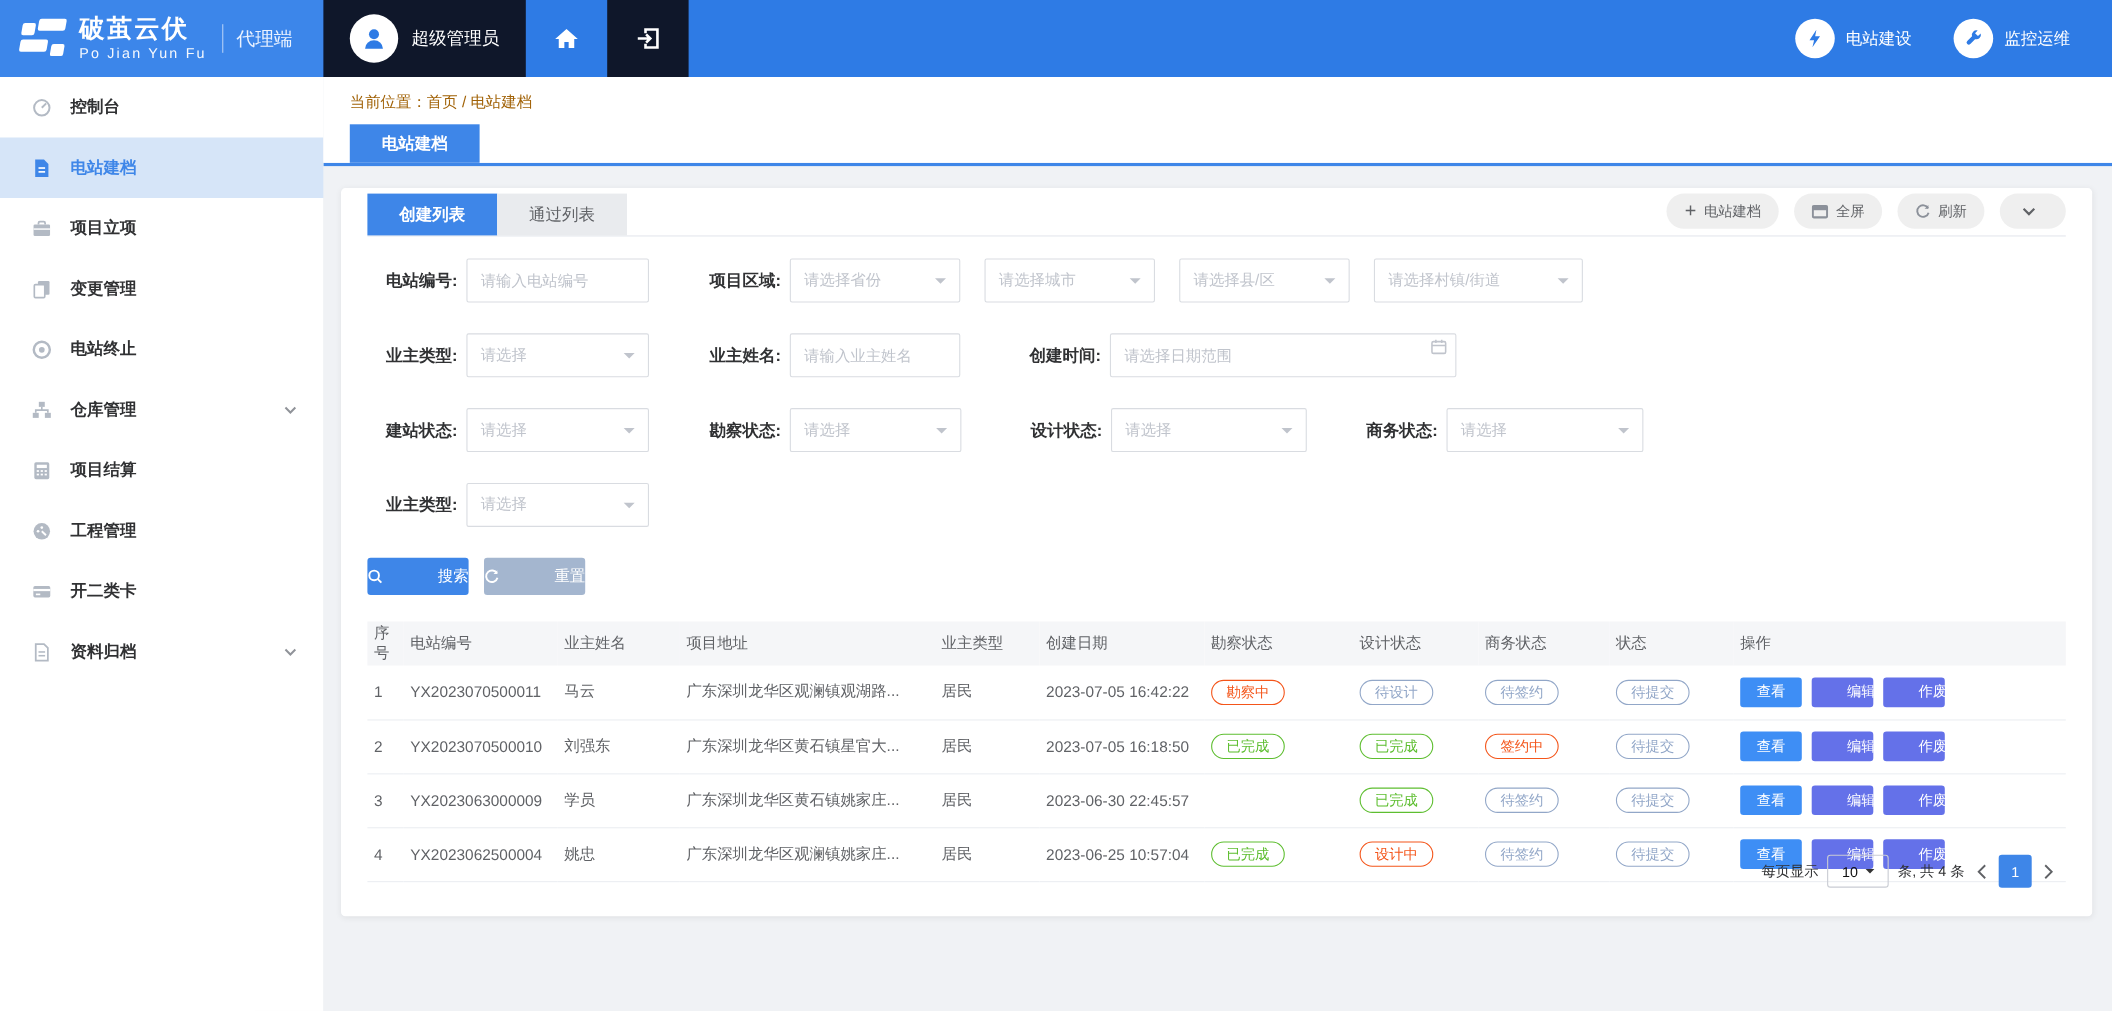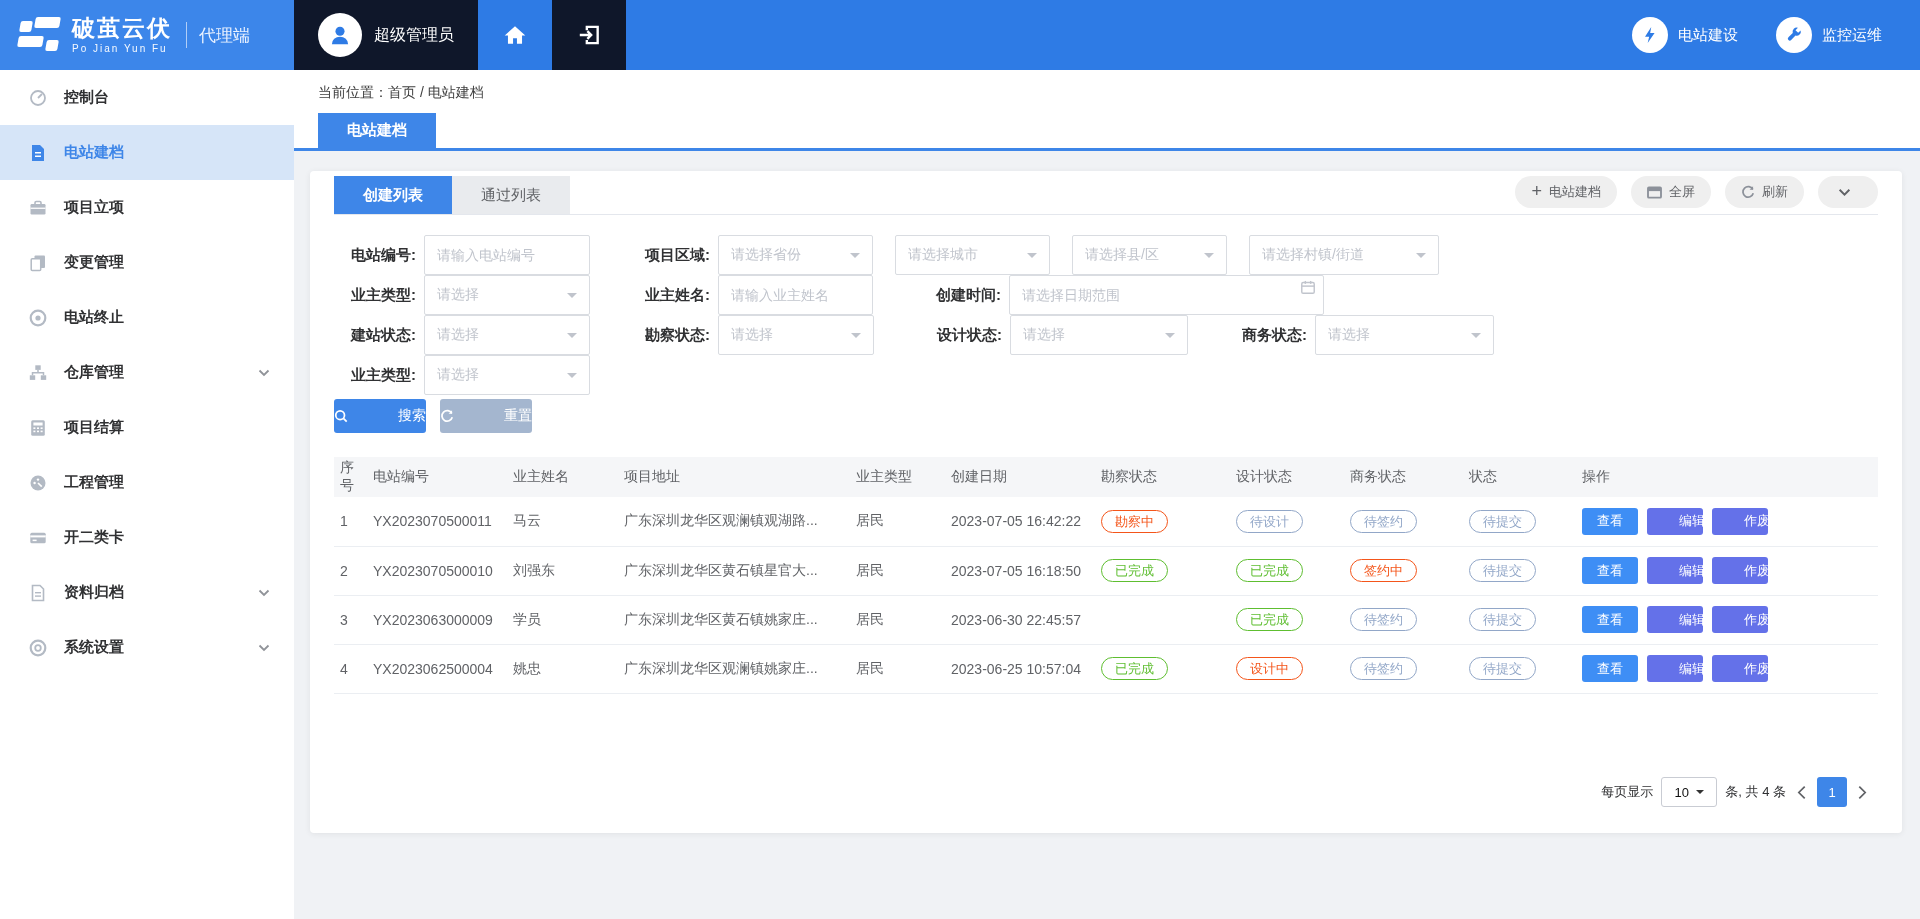--- a/index.html
+++ b/index.html
@@ -11,21 +11,21 @@
   .topbar { height:70px; background:#2e7be5; display:flex; align-items:stretch; flex-shrink:0; }
   .logo-sec { width:294px; background:#3c86ea; display:flex; align-items:center; padding-left:18px; }
   .logo-mark { position:relative; width:44px; height:38px; flex-shrink:0; }
   .logo-mark i { position:absolute; background:#fff; border-radius:2px; transform:skewX(-10deg); }
   .logo-mark i:nth-child(1){ left:2px; top:5px; width:12px; height:11px; }
   .logo-mark i:nth-child(2){ left:17px; top:1px; width:25px; height:11px; }
   .logo-mark i:nth-child(3){ left:0px; top:20px; width:25px; height:11px; }
   .logo-mark i:nth-child(4){ left:28px; top:24px; width:12px; height:11px; }
   .logo-txt { margin-left:10px; color:#fff; line-height:1; }
   .logo-title { font-size:23px; font-weight:bold; letter-spacing:2px; }
-  .logo-sub { font-size:10px; letter-spacing:2px; margin-top:4px; opacity:.95; }
+  .logo-sub { font-size:13px; letter-spacing:2px; margin-top:4px; opacity:.95; }
   .portal { display:flex; align-items:center; color:#eaf2ff; font-size:17px; margin-left:14px; }
   .portal:before { content:""; width:1px; height:26px; background:rgba(255,255,255,.6); margin-right:12px; }
   .hblock { display:flex; align-items:center; justify-content:center; padding:0 24px; cursor:pointer; }
   .hblock.dark { background:#0f172a; }
   .avatar { width:44px; height:44px; border-radius:50%; background:#fff; display:flex; align-items:center; justify-content:center; }
   .user-name { color:#fff; font-size:16px; margin-left:12px; }
   .spacer { flex:1; }
   .module { display:flex; align-items:center; margin-right:38px; cursor:pointer; }
   .mod-circle { width:36px; height:36px; border-radius:50%; background:#fff; display:flex; align-items:center; justify-content:center; }
   .module span.mlabel { color:#fff; font-size:15px; margin-left:10px; }
@@ -35,21 +35,21 @@
   .sidebar { width:294px; background:#fff; flex-shrink:0; }
   .side-item { height:55px; display:flex; align-items:center; cursor:pointer; position:relative; }
   .side-item .si-icon { width:20px; height:20px; margin-left:28px; display:flex; }
   .side-item .si-label { margin-left:16px; font-size:15px; font-weight:bold; color:#303133; }
   .side-item .si-caret { position:absolute; right:24px; display:flex; }
   .side-item.active { background:#d6e5f8; }
   .side-item.active .si-label { color:#3e86e8; }
 
   .content { flex:1; display:flex; flex-direction:column; min-width:0; background:#f0f2f5; }
   .crumb-strip { height:78px; background:#fff; position:relative; flex-shrink:0; }
-  .breadcrumb { position:absolute; left:24px; top:14px; font-size:14px; color:#404040; }
+  .breadcrumb { position:absolute; left:24px; top:14px; font-size:14px; color:#a16207; }
   .breadcrumb .bc-link { cursor:pointer; }
   .page-tab { position:absolute; left:24px; bottom:0; min-width:118px; height:35px; background:#3e86e8; color:#fff;
               font-size:15px; font-weight:bold; display:flex; align-items:center; justify-content:center; padding:0 20px; cursor:pointer; }
   .blue-line { height:3px; background:#3e86e8; flex-shrink:0; }
 
   .card { margin:20px 18px 0 16px; background:#fff; border-radius:4px; box-shadow:0 1px 6px rgba(0,0,0,.07);
           height:662px; padding:0 24px; position:relative; }
 
   
   .card-top { height:44px; border-bottom:1px solid #e4e7ed; display:flex; align-items:flex-end; justify-content:space-between; }
@@ -59,21 +59,21 @@
   .ctab.active { background:#3e86e8; color:#fff; font-weight:bold; }
   .toolbar { display:flex; align-items:center; margin-bottom:6px; }
   .pill { height:32px; background:#efefef; border:none; border-radius:16px; display:flex; align-items:center; padding:0 16px;
           margin-left:14px; font-size:13px; color:#606266; cursor:pointer; }
   .pill svg, .pill .plus { margin-right:7px; }
   .pill .plus { font-size:18px; color:#606266; line-height:1; margin-top:-2px; }
   .pill.icon-only { padding:0 20px; }
 
   
   .filters { padding-top:20px; }
-  .frow { display:flex; align-items:center; margin-bottom:0; }
+  .frow { display:flex; align-items:center; margin-bottom:28px; }
   .flabel { font-size:15px; font-weight:bold; color:#303133; text-align:right; flex-shrink:0; }
   .w82 { width:82px; } .w70 { width:70px; }
   .ml50 { margin-left:50px; } .ml58 { margin-left:58px; } .ml49 { margin-left:49px; } .ml22 { margin-left:22px; }
   .gap8 { margin-right:8px; }
   .fld { height:40px; border:1px solid #d9dce1; border-radius:2px; background:#fff; position:relative;
          display:flex; align-items:center; padding:0 12px; font-size:14px; color:#c0c4cc; cursor:pointer; }
   .fld.sel:after { content:""; position:absolute; right:12px; top:17px; border:5px solid transparent; border-top-color:#c0c4cc; }
   input.fld { cursor:text; color:#303133; }
   input.fld::placeholder { color:#c0c4cc; }
   .w166 { width:166px; } .w155 { width:155px; } .w156 { width:156px; } .w178 { width:178px; } .w179 { width:179px; }
@@ -294,34 +294,20 @@
             </svg>
         </span>
         <span class="si-label">资料归档</span>
         <span class="si-caret">
           <svg width="12" height="8" viewBox="0 0 12 8">
               <path d="M1.5 1.5 L6 6 L10.5 1.5" stroke="#909399" stroke-width="1.8" fill="none"></path>
             </svg>
         </span>
       </div>
 
-      <div class="side-item">
-        <span class="si-icon">
-          <svg width="20" height="20" viewBox="0 0 20 20">
-              <circle cx="10" cy="10" r="7.3" fill="none" stroke="#b3bac4" stroke-width="2.2"></circle>
-              <circle cx="10" cy="10" r="2.8" fill="none" stroke="#b3bac4" stroke-width="1.8"></circle>
-            </svg>
-        </span>
-        <span class="si-label">系统设置</span>
-        <span class="si-caret">
-          <svg width="12" height="8" viewBox="0 0 12 8">
-              <path d="M1.5 1.5 L6 6 L10.5 1.5" stroke="#909399" stroke-width="1.8" fill="none"></path>
-            </svg>
-        </span>
-      </div>
     </aside>
 
     <section class="content">
       <div class="crumb-strip">
         <div class="breadcrumb">
           <span>当前位置：</span><span class="bc-link">首页</span><span> / </span><span>电站建档</span>
         </div>
         <div class="page-tab">电站建档</div>
       </div>
       <div class="blue-line"></div>

